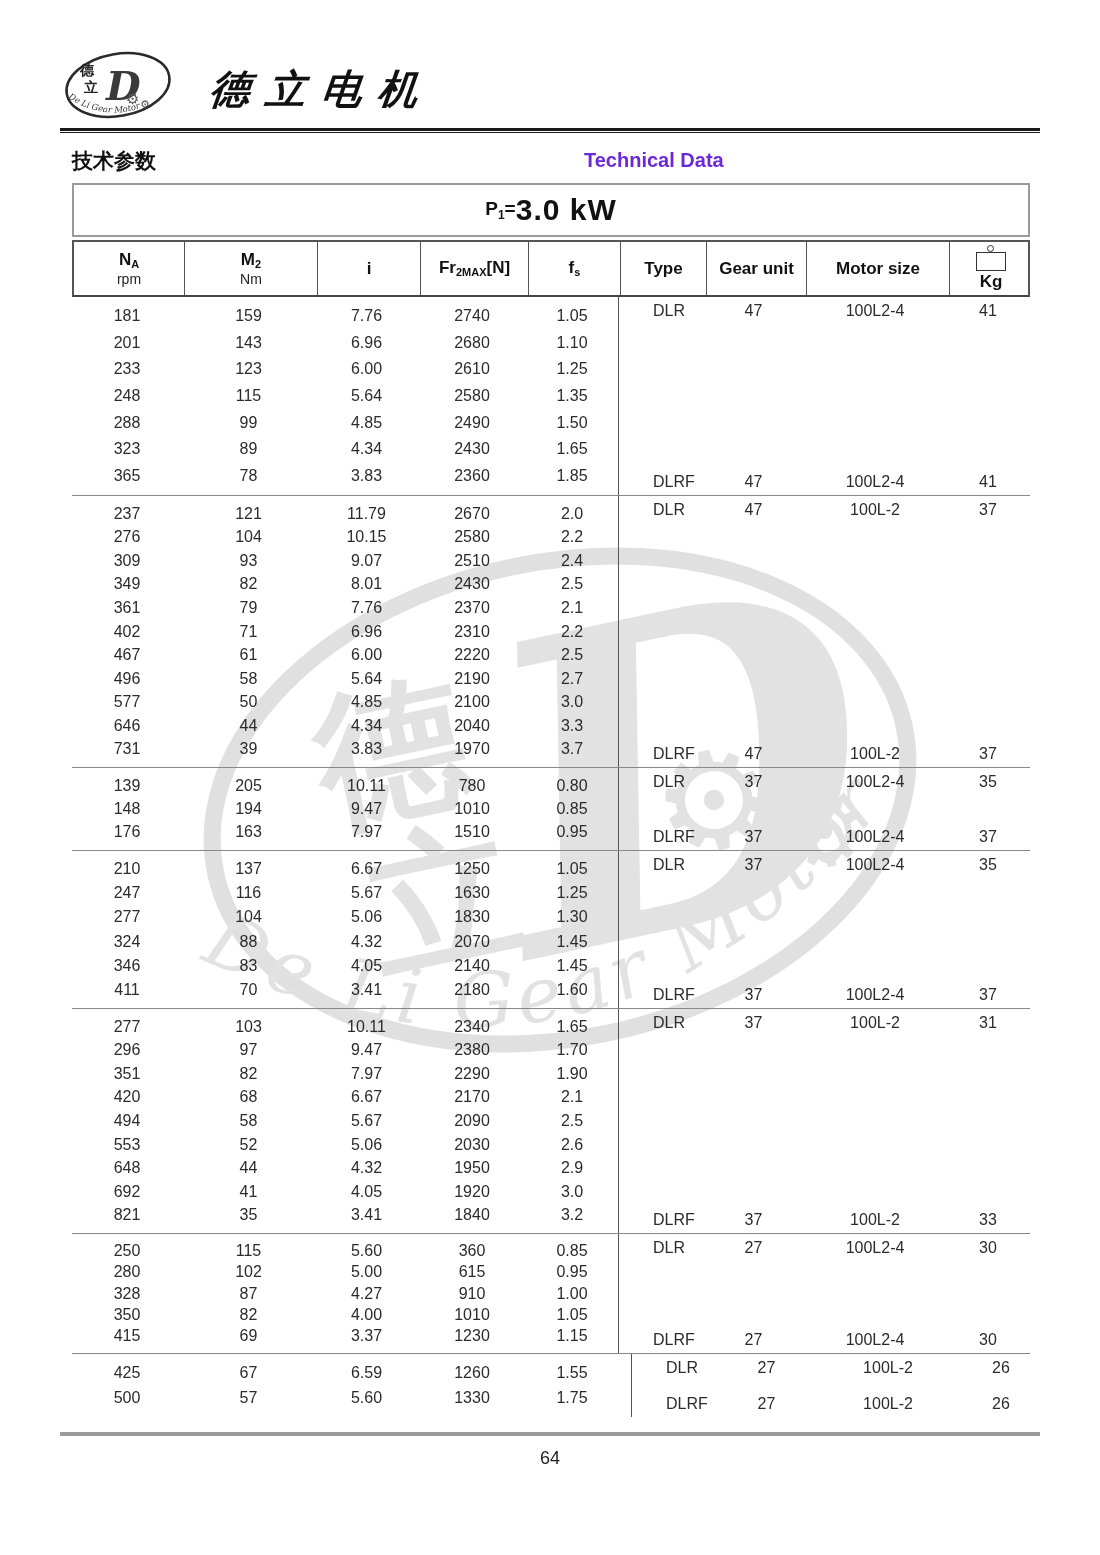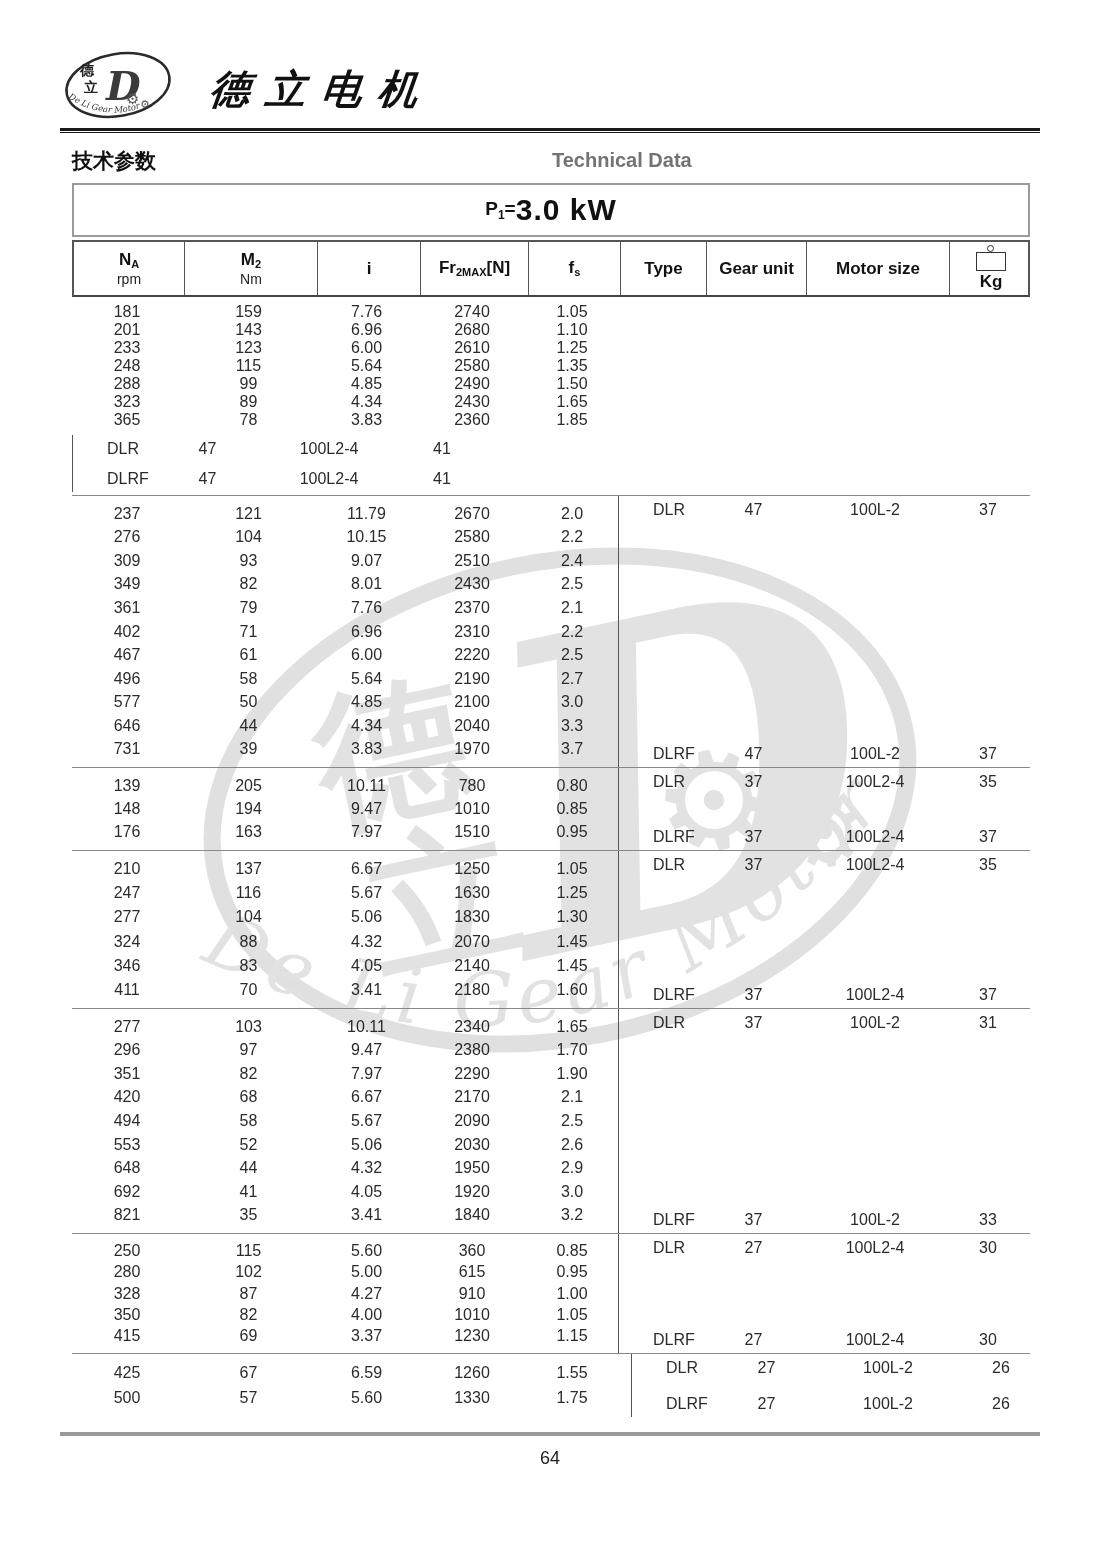--- a/index.html
+++ b/index.html
@@ -42,22 +42,22 @@
   }
   .section-row {
     position: relative;
     margin-top: 14px; height: 28px;
   }
   .section-cn {
     position: absolute; left: 12px; top: 0;
     font-size: 21px; font-weight: bold; color: #111;
   }
   .section-en {
-    position: absolute; left: 492px; top: 2px;
-    font-size: 20px; font-weight: bold; color: #737373;
+    position: absolute; left: 524px; top: 2px;
+    font-size: 20px; font-weight: bold; color: #6d28d9;
   }
 
   
   .power-box {
     margin: 8px 0 0 12px;
     width: 958px; height: 54px;
     border: 2px solid #9a9a9a;
     display: flex; align-items: center; justify-content: center;
     color: #111;
   }
@@ -216,21 +216,21 @@
       <div class="header-cell">
         <div class="weight-icon">
           <div class="w-knob"></div>
           <div class="w-body"></div>
         </div>
         <div class="h-top">Kg</div>
       </div>
     </div>
 
   <div class="data-area" id="data-area">
-      <div class="block" style="height: 198px; flex-direction: column;">
+      <div class="block" style="height: 198px;">
         <div class="block-left">
           <div class="data-row">
             <div class="data-cell">181</div>
             <div class="data-cell">159</div>
             <div class="data-cell">7.76</div>
             <div class="data-cell">2740</div>
             <div class="data-cell">1.05</div>
           </div>
           <div class="data-row">
             <div class="data-cell">201</div>

